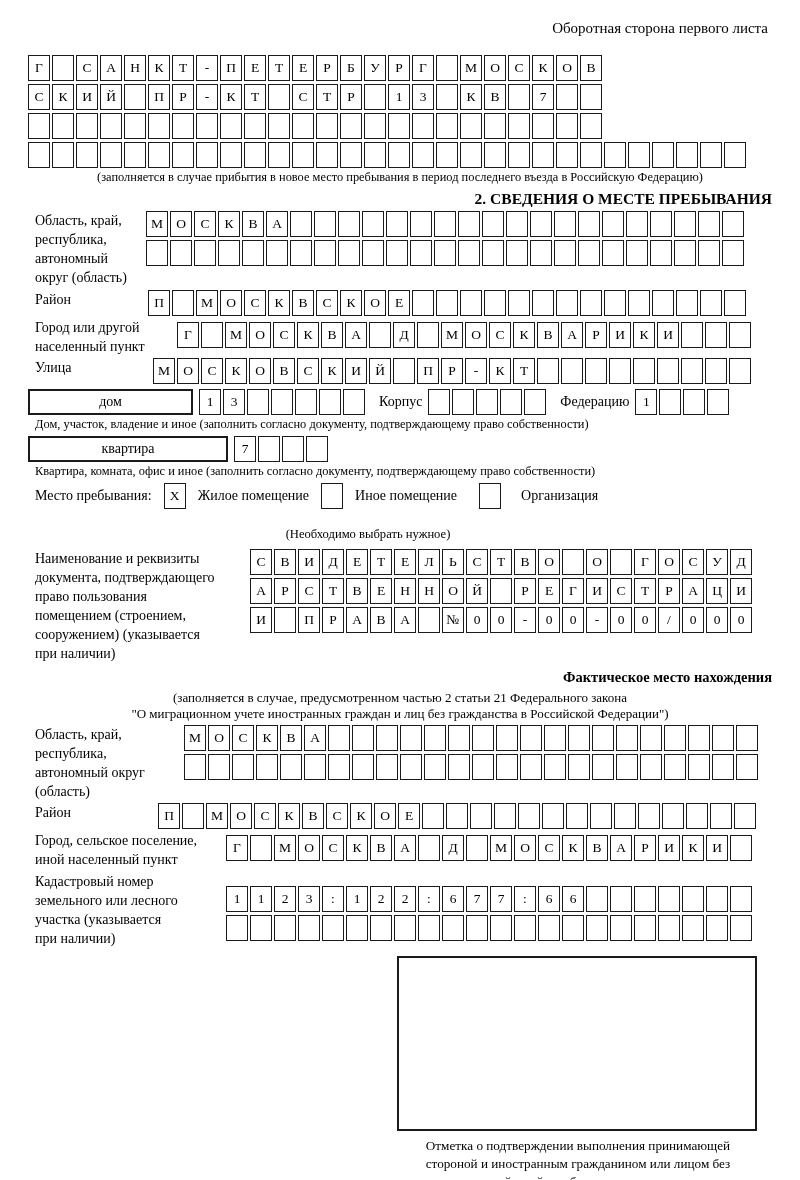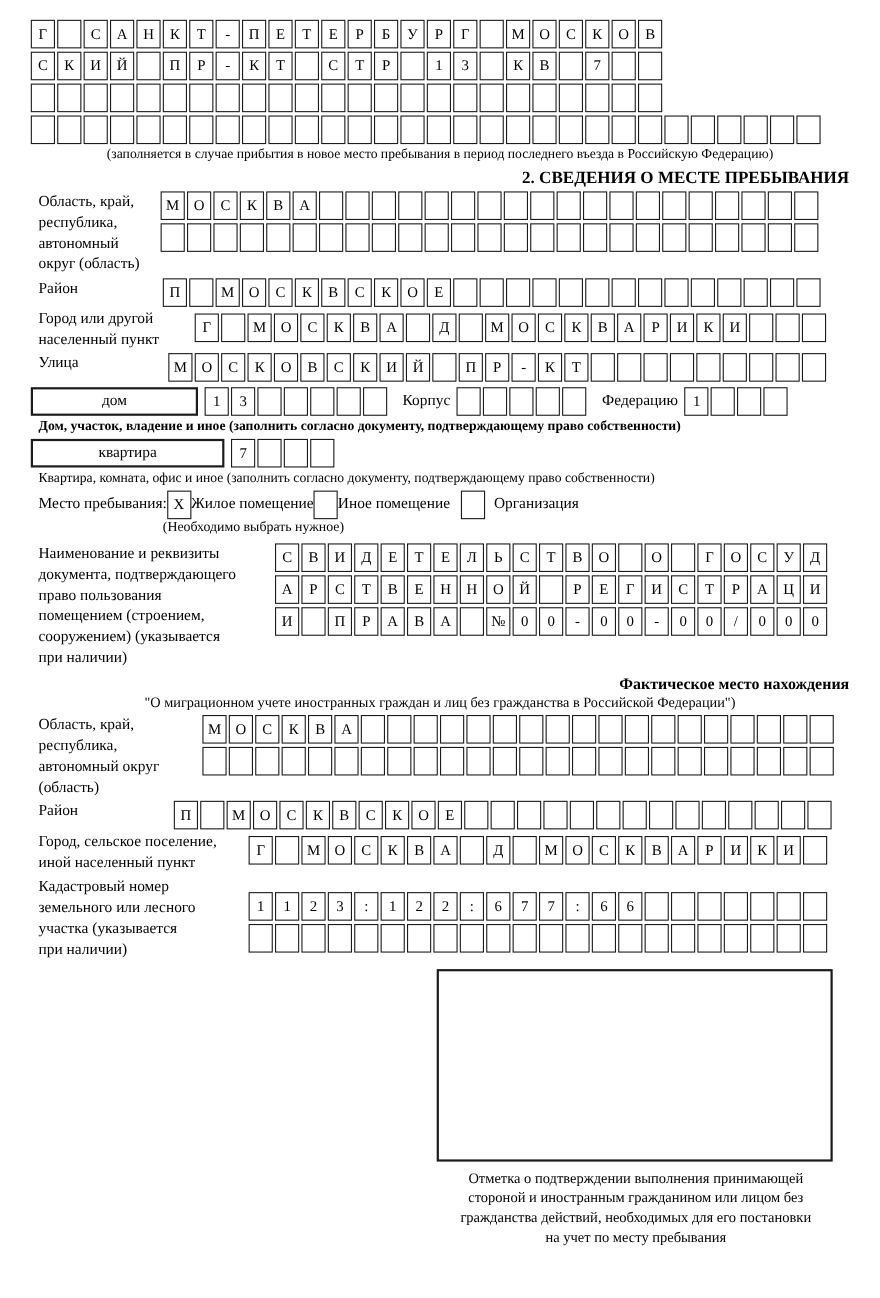--- a/index.html
+++ b/index.html
@@ -18,30 +18,31 @@
   .widebox{box-sizing:border-box;height:26px;border:2px solid #1b1b1b;display:flex;align-items:center;justify-content:center;font-size:14px;background:#fff;}
   .caption{font-size:12.4px;line-height:15px;}
   .center{text-align:center;}
   .h2{margin-top:4px;text-align:right;font-weight:bold;font-size:15.5px;line-height:19px;}
   .h3{margin-top:5px;text-align:right;font-weight:bold;font-size:14.5px;line-height:18px;}
   .sub{text-align:center;font-size:13px;line-height:16px;}
   .mt2{margin-top:2px;} .mt3{margin-top:3px;} .mt4{margin-top:4px;} .mt5{margin-top:5px;}
   .mt7{margin-top:7px;} .mt18{margin-top:18px;}
   .houserow{display:flex;align-items:center;gap:6px;}
   .inline-label{font-size:14px;white-space:nowrap;}
-  .cbrow{display:flex;align-items:center;font-size:14px;margin-top:4px;}
-  .cbnote{margin-left:120px;width:440px;text-align:left;font-size:12.6px;margin-top:0;}
+  .cbrow{display:flex;align-items:center;gap:12px;font-size:14px;margin-top:4px;}
+  .cbnote{margin-left:120px;width:440px;text-align:center;font-size:12.6px;margin-top:18px;}
   .stamp-box{margin-left:369px;margin-top:8px;width:360px;height:175px;border:2px solid #1b1b1b;box-sizing:border-box;background:#fff;}
   .stamp-caption{margin-left:335px;margin-top:6px;width:430px;text-align:center;font-size:13.2px;line-height:18px;white-space:pre-line;}
 </style>
 </head>
 <body>
 
 <div class="page">
 
+  <div class="header-note">Оборотная сторона первого листа</div>
 
   <div class="row mt18">
     <div class="col">
       <div class="cellrow">
           <span class="cell">Г</span>
           <span class="cell"></span>
           <span class="cell">С</span>
           <span class="cell">А</span>
           <span class="cell">Н</span>
           <span class="cell">К</span>
@@ -304,21 +305,21 @@
         <span class="cell"></span>
         <span class="cell"></span>
         <span class="cell"></span>
         <span class="cell"></span>
         <span class="cell"></span>
         <span class="cell"></span>
       </div>
   </div>
 
   <div class="houserow mt5">
-    <div class="widebox" style="width:152px;">дом</div>
+    <div class="widebox" style="width:165px;">дом</div>
     <div class="cellrow">
         <span class="cell">1</span>
         <span class="cell">3</span>
         <span class="cell"></span>
         <span class="cell"></span>
         <span class="cell"></span>
         <span class="cell"></span>
         <span class="cell"></span>
       </div>
     <div class="inline-label" style="margin-left:8px;">Корпус</div>
@@ -330,24 +331,24 @@
         <span class="cell"></span>
       </div>
     <div class="inline-label" style="margin-left:8px;">Федерацию</div>
     <div class="cellrow">
         <span class="cell">1</span>
         <span class="cell"></span>
         <span class="cell"></span>
         <span class="cell"></span>
       </div>
   </div>
-  <div class="caption mt2" style="padding-left:7px;font-weight:bold;">Дом, участок, владение и иное (заполнить согласно документу, подтверждающему право собственности)</div>
+  <div class="caption mt2" style="padding-left:7px;">Дом, участок, владение и иное (заполнить согласно документу, подтверждающему право собственности)</div>
 
   <div class="houserow mt4">
-    <div class="widebox" style="width:176px;">квартира</div>
+    <div class="widebox" style="width:200px;">квартира</div>
     <div class="cellrow">
         <span class="cell">7</span>
         <span class="cell"></span>
         <span class="cell"></span>
         <span class="cell"></span>
       </div>
   </div>
   <div class="caption mt2" style="padding-left:7px;">Квартира, комната, офис и иное (заполнить согласно документу, подтверждающему право собственности)</div>
 
   <div class="cbrow">
@@ -435,20 +436,21 @@
           <span class="cell">0</span>
           <span class="cell">/</span>
           <span class="cell">0</span>
           <span class="cell">0</span>
           <span class="cell">0</span>
         </div>
     </div>
   </div>
 
   <div class="h3">Фактическое место нахождения</div>
+  <div class="sub mt4">(заполняется в случае, предусмотренном частью 2 статьи 21 Федерального закона</div>
   <div class="sub">"О миграционном учете иностранных граждан и лиц без гражданства в Российской Федерации")</div>
 
   <div class="row mt3">
     <div class="label lw156">Область, край,
 республика,
 автономный округ
 (область)</div>
     <div class="col">
       <div class="cellrow">
           <span class="cell">М</span>

